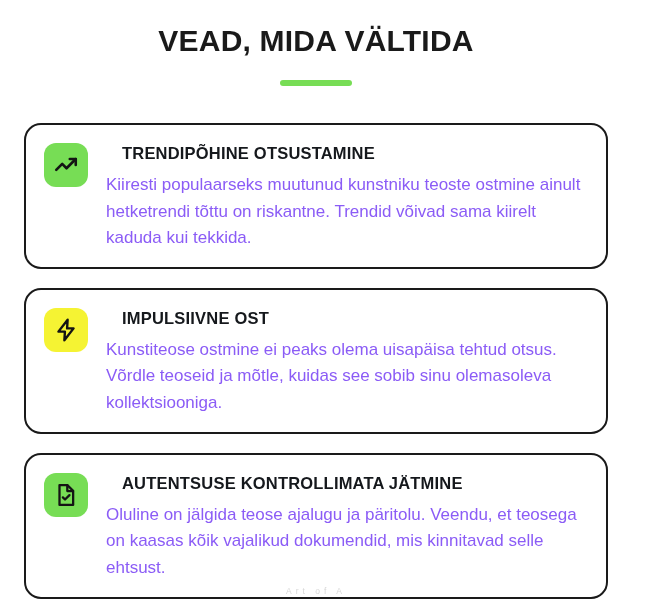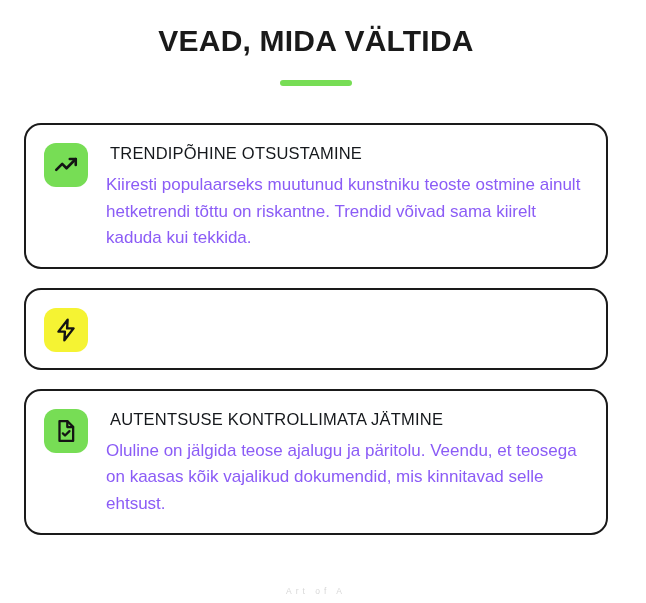--- a/index.html
+++ b/index.html
@@ -53,25 +53,25 @@
     display:flex;
     align-items:center;
     justify-content:center;
     margin-top:2px;
   }
   .icon-tile svg { display:block; }
 
   .card-body { padding-left:18px; flex:1 1 auto; min-width:0; }
   .card-title {
     font-size:16.5px;
-    font-weight:normal;
+    font-weight:bold;
     color:#15181c;
     text-transform:uppercase;
     letter-spacing:0.2px;
-    margin:3px 0 0 4px;
+    margin:3px 0 0 16px;
     line-height:1.2;
   }
   .card-text {
     font-size:17px;
     color:#8b5cf6;
     line-height:1.55;
     margin:8px 0 0 0;
     max-width:500px;
   }
 
@@ -119,20 +119,24 @@
     </div>
 
     <div class="card">
       <div class="icon-tile" style="background:#f5f333;">
         <span>
           <svg width="26" height="26" viewBox="0 0 24 24" fill="none" stroke="#141414" stroke-width="2.2" stroke-linecap="round" stroke-linejoin="round">
             <polygon points="13.5,2.5 5,13.5 11,13.5 10.5,21.5 19,10.5 13,10.5"></polygon>
           </svg>
         </span>
       </div>
+      <div class="card-body">
+        <div class="card-title">IMPULSIIVNE OST</div>
+        <div class="card-text">Kunstiteose ostmine ei peaks olema uisapäisa tehtud otsus. Võrdle teoseid ja mõtle, kuidas see sobib sinu olemasoleva kollektsiooniga.</div>
+      </div>
     </div>
 
     <div class="card">
       <div class="icon-tile" style="background:#77dd55;">
         <span>
           <svg width="26" height="26" viewBox="0 0 24 24" fill="none" stroke="#141414" stroke-width="2.1" stroke-linecap="round" stroke-linejoin="round">
             <path d="M6 2.8 h7.2 L18.6 8.2 V21.2 H6 Z"></path>
             <polyline points="13.2,3 13.2,8.4 18.5,8.4"></polyline>
             <polyline points="9.1,14.2 11.1,16.2 15.2,12.1"></polyline>
           </svg>

